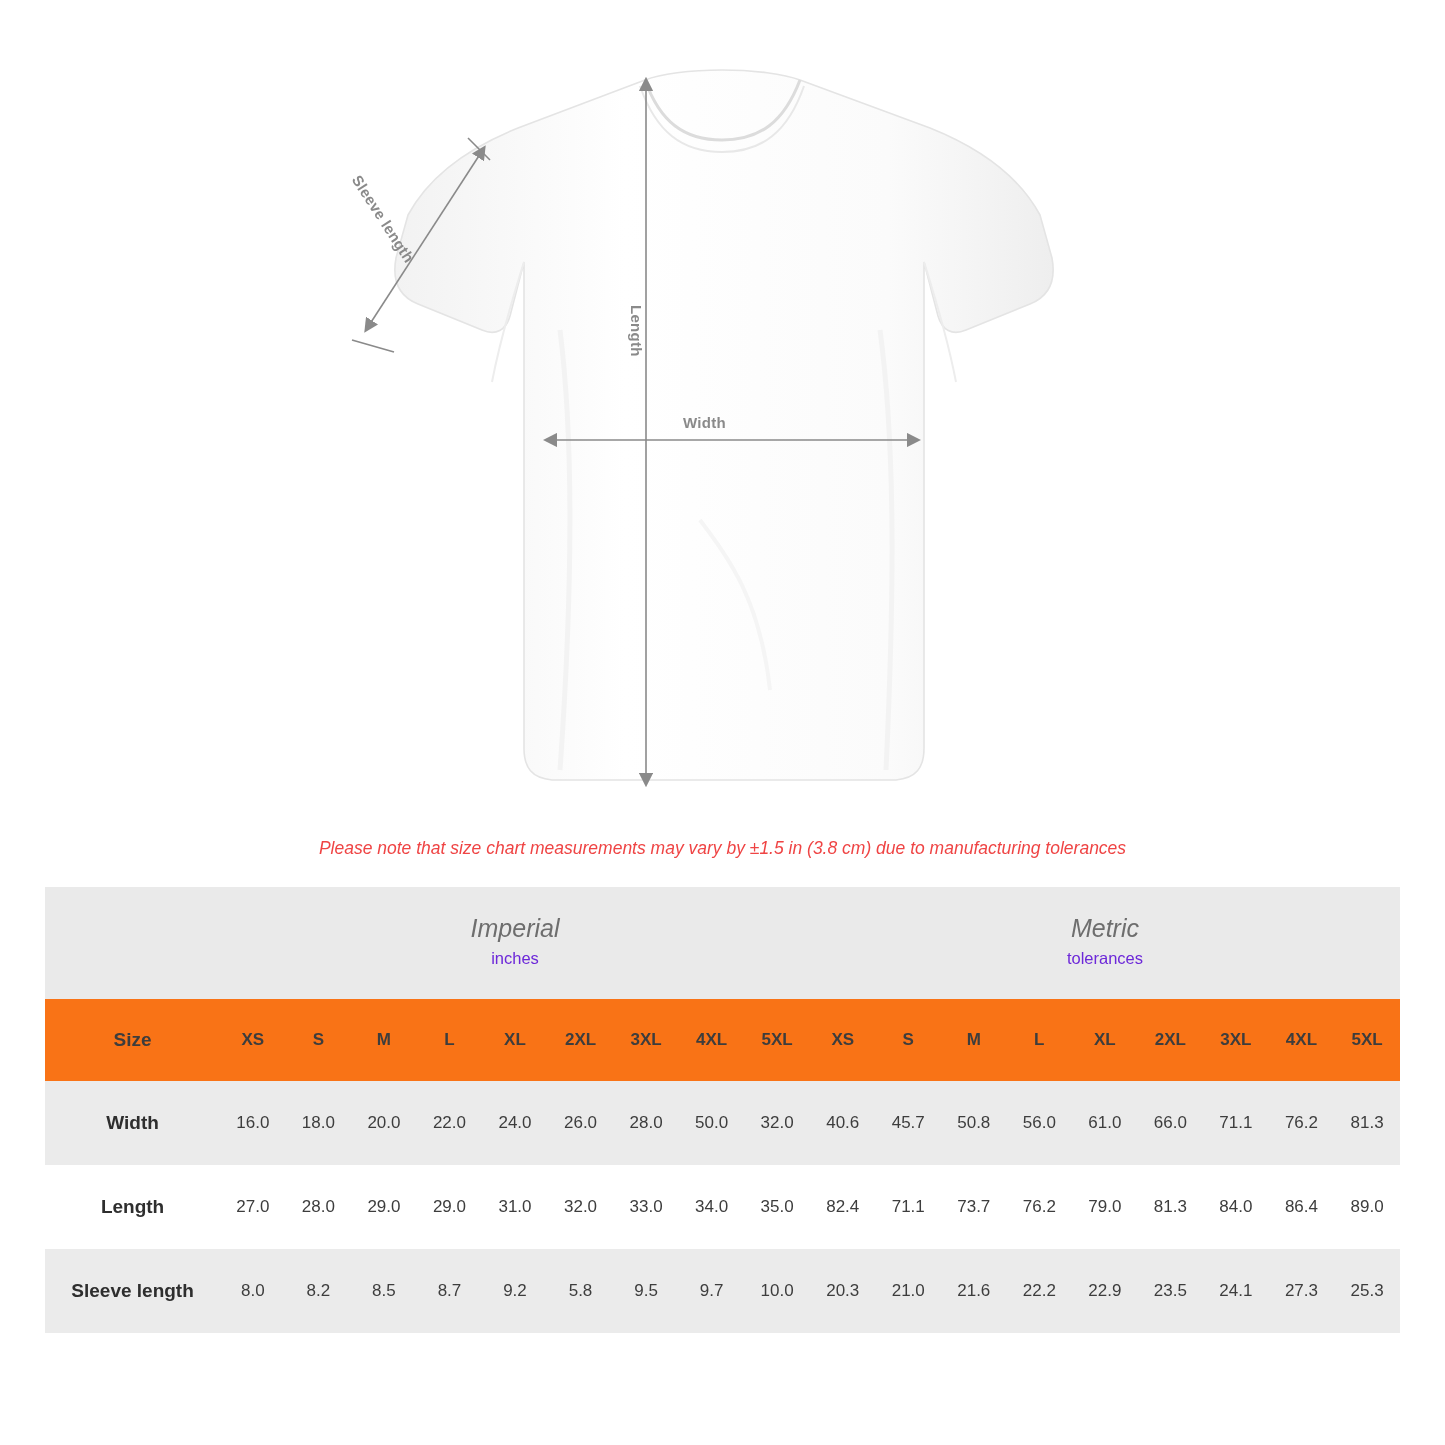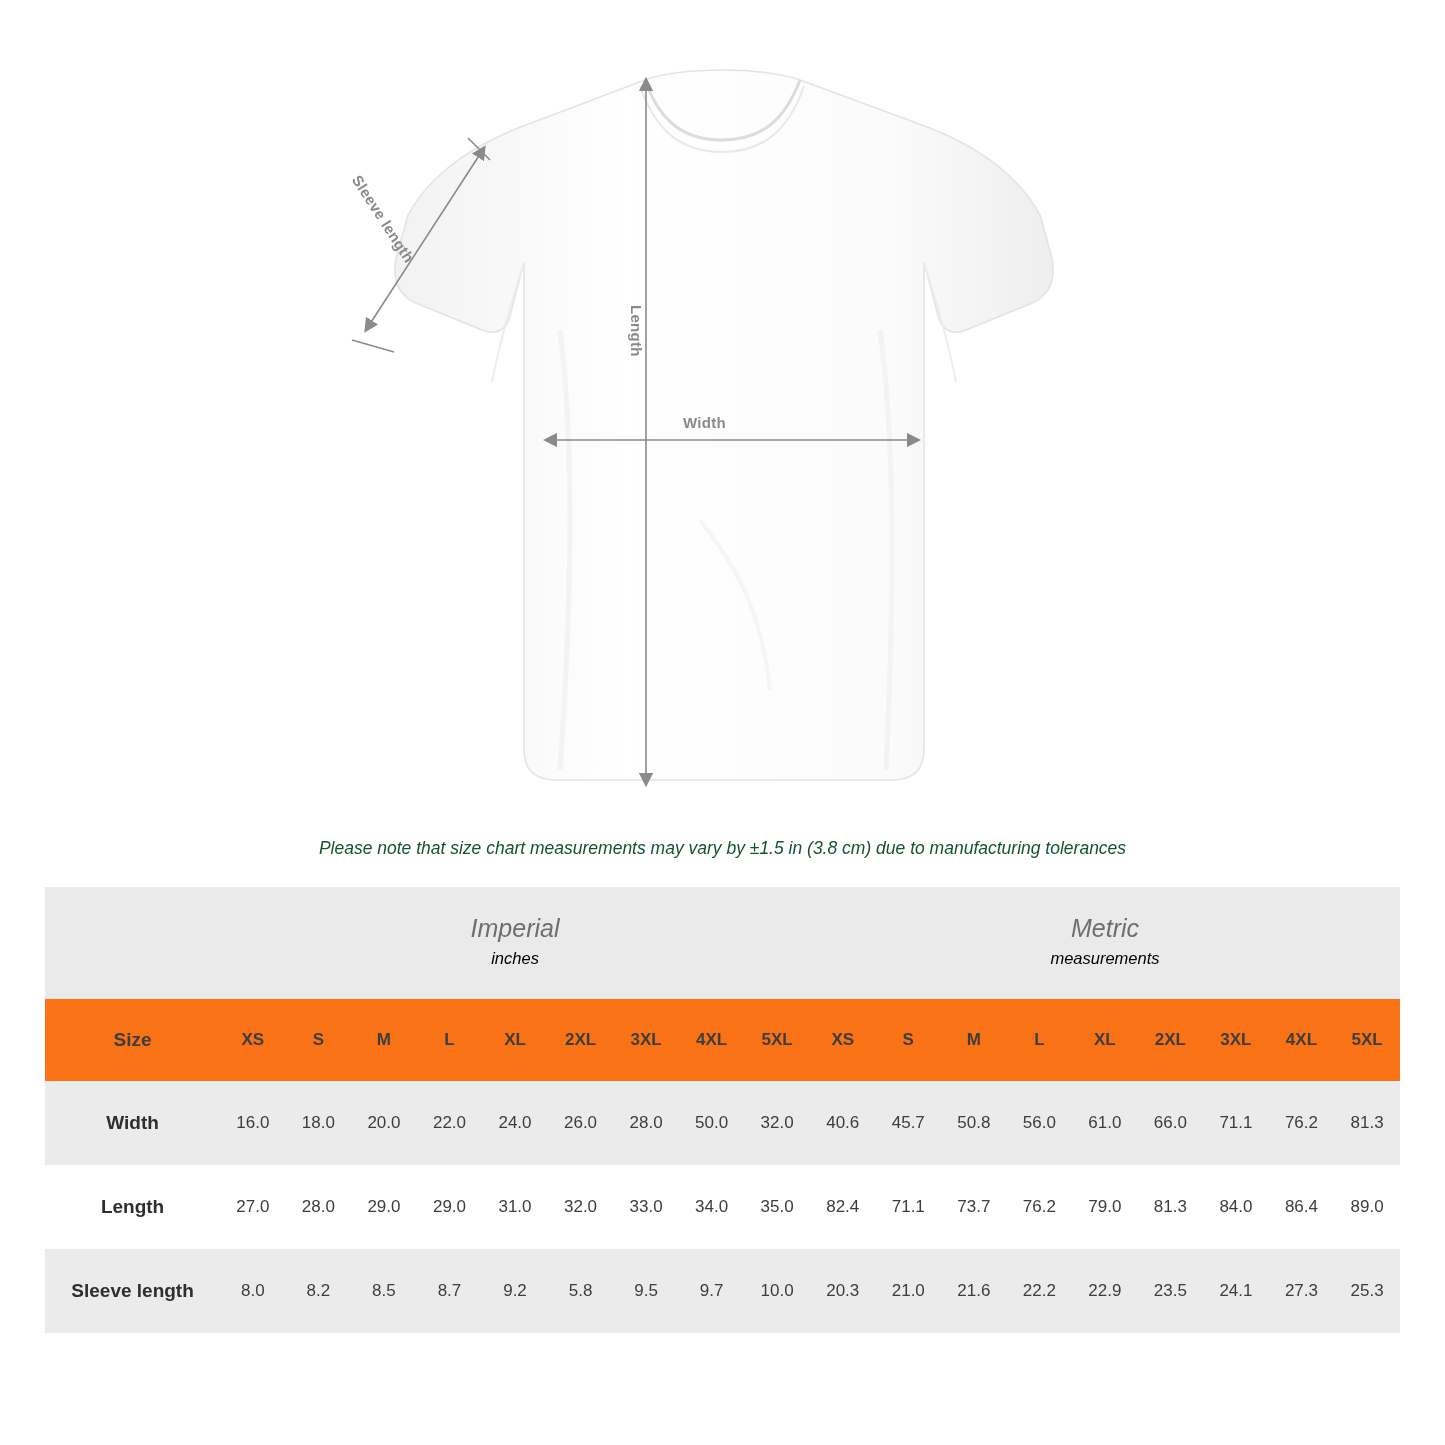--- a/index.html
+++ b/index.html
@@ -64,21 +64,21 @@
   }
   .chart-title {
     font-size: 30px;
     font-weight: bold;
     color: #2b2b2b;
     margin: 0 0 14px 0;
   }
   .chart-note {
     font-size: 17.5px;
     font-style: italic;
-    color: #14532d;
+    color: #ef4444;
     margin: 0;
   }
 
   
   .table-wrap {
     margin: 28px 45px 0 45px;
   }
   table.size-table {
     border-collapse: collapse;
     width: 1355px;
@@ -100,22 +100,21 @@
   }
   .unit-system {
     font-size: 25px;
     font-weight: normal;
     font-style: italic;
     color: #6e6e6e;
     line-height: 1.25;
   }
   .unit-sub {
     font-size: 16.5px;
-    font-style: italic;
-    color: #000000;
+    color: #6d28d9;
     line-height: 1.8;
   }
   
   .head-row td {
     background: #f97316;
     height: 80px;
     font-weight: bold;
     font-size: 19px;
     color: #2e2e2e;
     vertical-align: middle;
@@ -242,21 +241,21 @@
       </colgroup>
       <tbody>
         <tr class="unit-band">
           <td></td>
           <td colspan="9">
             <div class="unit-system">Imperial</div>
             <div class="unit-sub">inches</div>
           </td>
           <td colspan="9">
             <div class="unit-system">Metric</div>
-            <div class="unit-sub">measurements</div>
+            <div class="unit-sub">tolerances</div>
           </td>
         </tr>
 
         <tr class="head-row">
           <td class="rowlabel">Size</td>
           <td>XS</td>
           <td>S</td>
           <td>M</td>
           <td>L</td>
           <td>XL</td>

